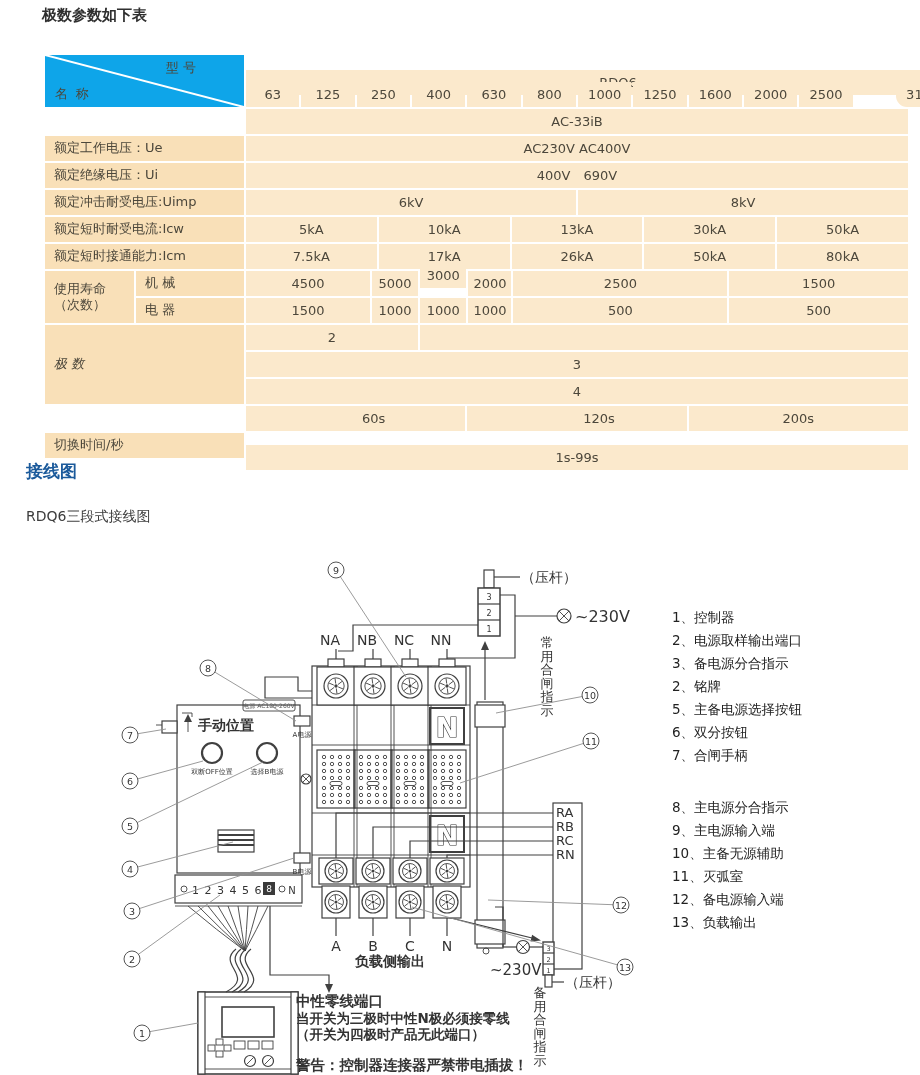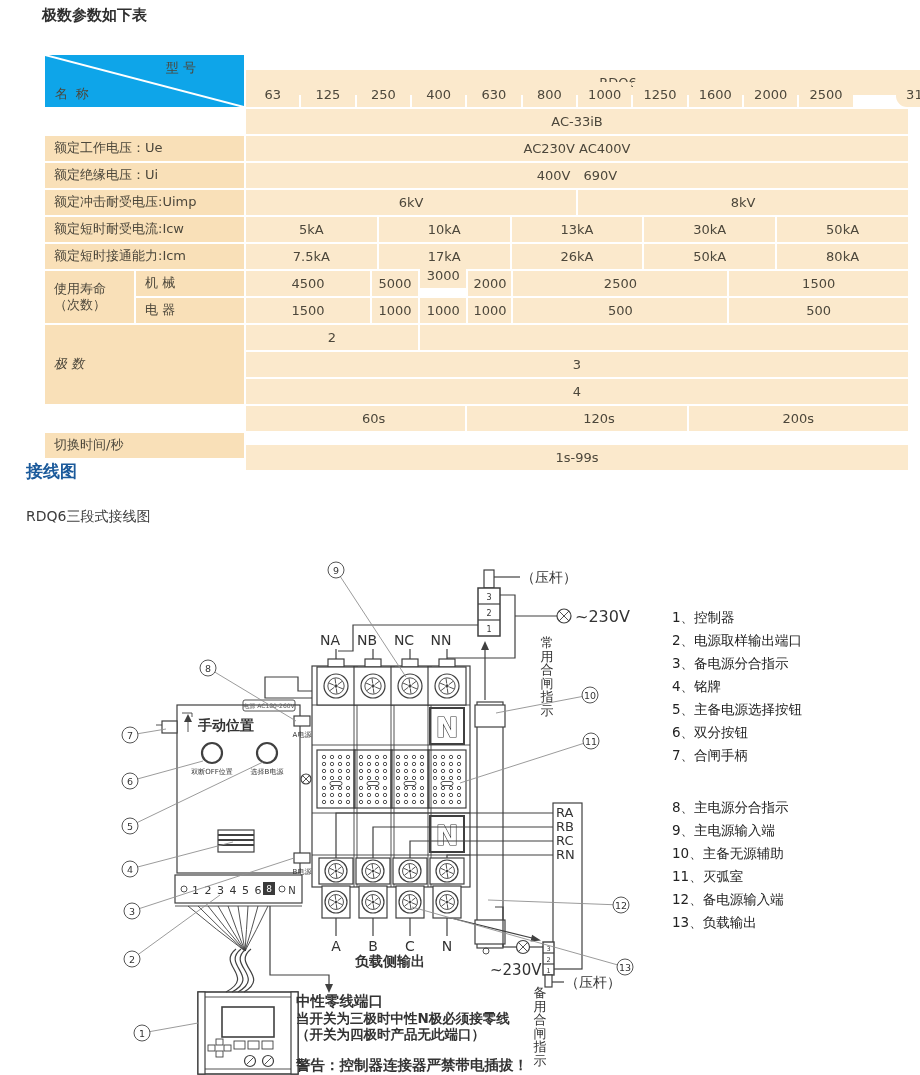--- a/index.html
+++ b/index.html
@@ -625,21 +625,21 @@
           <text x="505" y="415.5" text-anchor="middle" style="font-size:9.5px;">13</text>
         </g>
       </g>
   </svg>
 
   <ul class="legend">
     <div id="legend-g1">
         <li>1、控制器</li>
         <li>2、电源取样输出端口</li>
         <li>3、备电源分合指示</li>
-        <li>4、铭牌</li>
+        <li>2、铭牌</li>
         <li>5、主备电源选择按钮</li>
         <li>6、双分按钮</li>
         <li>7、合闸手柄</li>
       </div>
     <div class="legend-gap"></div>
     <div id="legend-g2">
         <li>8、主电源分合指示</li>
         <li>9、主电源输入端</li>
         <li>10、主备无源辅助</li>
         <li>11、灭弧室</li>

